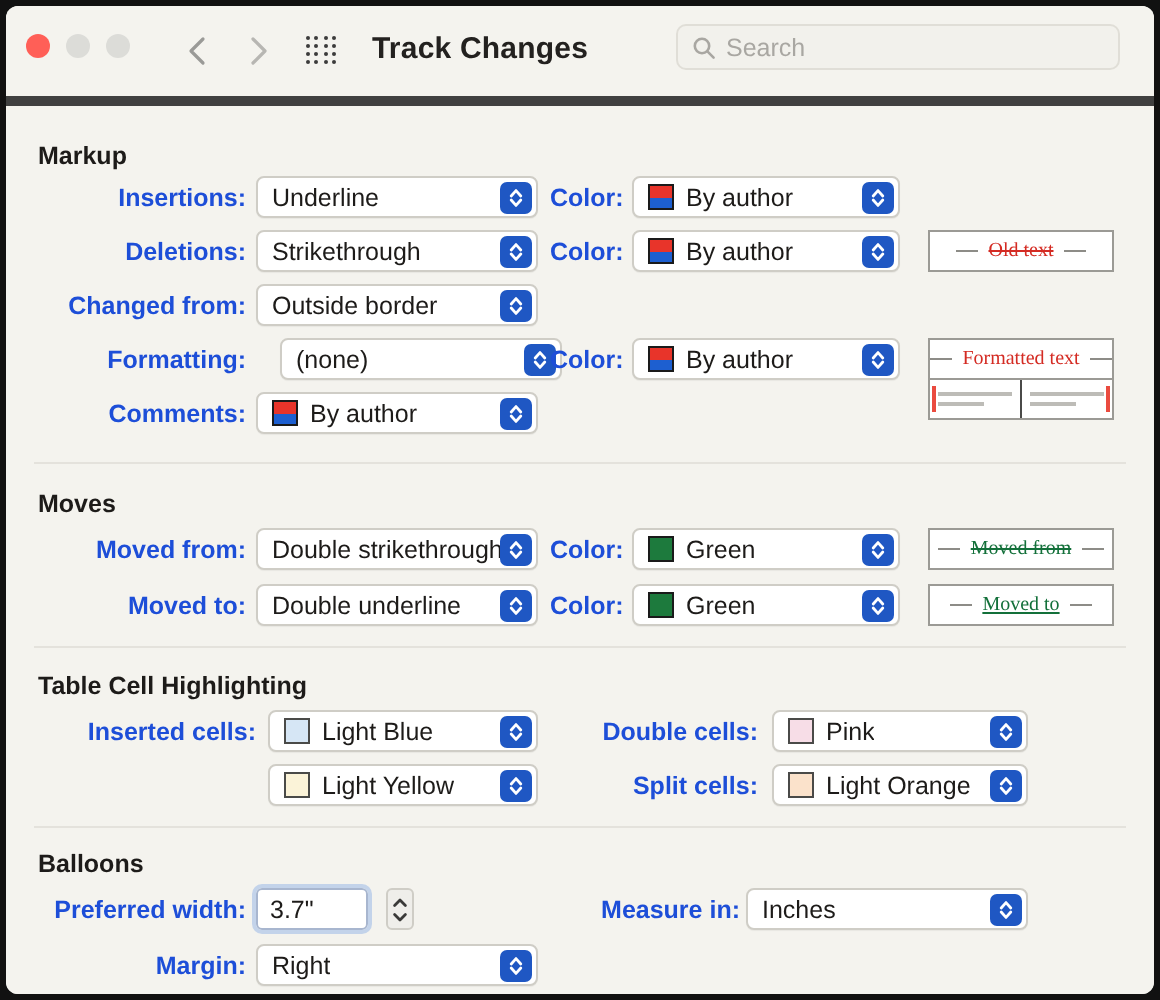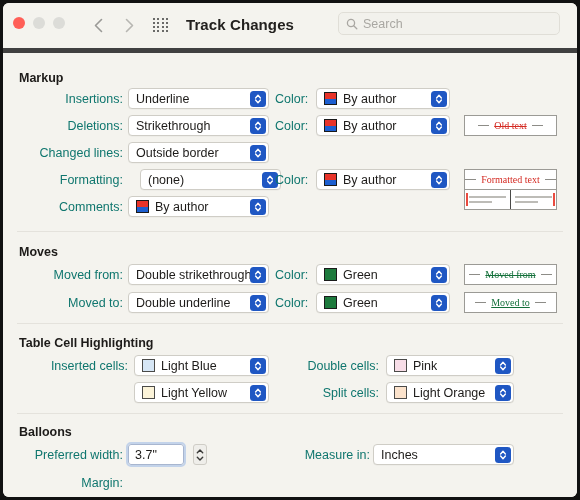--- a/index.html
+++ b/index.html
@@ -50,22 +50,23 @@
   .search svg{flex:0 0 auto;margin-right:5px;}
   .search .ph{font-size:12.5px;color:#a9a7a2;}
 
   
   .content{position:relative;height:448px;background:#f4f3ee;}
   .divider{position:absolute;left:14px;right:14px;height:1px;background:#e4e2dc;}
   .sechead{
     position:absolute;font-size:12.5px;font-weight:bold;color:#1d1b19;
   }
   .lbl{
-    position:absolute;font-size:12.5px;color:#0f766e;text-align:right;
+    position:absolute;font-size:12.5px;color:#1d4ed8;text-align:right;
     white-space:nowrap;
+    font-weight:bold;
   }
 
   
   .popup{
     position:absolute;height:21px;background:#fff;
     border:1px solid #cfcdc6;border-radius:4px;box-sizing:border-box;
     display:flex;align-items:center;padding-left:7px;
     box-shadow:0 .5px .5px rgba(0,0,0,.05);
   }
   .popup .txt{font-size:12.5px;color:#1d1b19;white-space:nowrap;overflow:hidden;}
@@ -236,21 +237,21 @@
             <polyline points="1.6,7 4,9.7 6.4,7" fill="none" stroke="#fff" stroke-width="1.4" stroke-linecap="round" stroke-linejoin="round"></polyline>
           </svg>
       </span>
     </div>
     <div class="preview" style="left:461px;top:62px;">
       <span class="dash"></span>
       <span class="ptxt del">Old text</span>
       <span class="dash"></span>
     </div>
 
-    <div class="lbl" style="left:20px;top:93px;width:100px;">Changed lines:</div>
+    <div class="lbl" style="left:20px;top:93px;width:100px;">Changed from:</div>
     <div class="popup" style="left:125px;top:89px;width:141px;">
       <span class="txt">Outside border</span>
       <span class="chev">
         <svg width="8" height="12" viewBox="0 0 8 12">
             <polyline points="1.6,5 4,2.3 6.4,5" fill="none" stroke="#fff" stroke-width="1.4" stroke-linecap="round" stroke-linejoin="round"></polyline>
             <polyline points="1.6,7 4,9.7 6.4,7" fill="none" stroke="#fff" stroke-width="1.4" stroke-linecap="round" stroke-linejoin="round"></polyline>
           </svg>
       </span>
     </div>
     <div class="prevlines" style="left:461px;top:136px;">
@@ -439,15 +440,24 @@
       <span class="txt">Inches</span>
       <span class="chev">
         <svg width="8" height="12" viewBox="0 0 8 12">
             <polyline points="1.6,5 4,2.3 6.4,5" fill="none" stroke="#fff" stroke-width="1.4" stroke-linecap="round" stroke-linejoin="round"></polyline>
             <polyline points="1.6,7 4,9.7 6.4,7" fill="none" stroke="#fff" stroke-width="1.4" stroke-linecap="round" stroke-linejoin="round"></polyline>
           </svg>
       </span>
     </div>
 
     <div class="lbl" style="left:20px;top:423px;width:100px;">Margin:</div>
+    <div class="popup" style="left:125px;top:419px;width:141px;">
+      <span class="txt">Right</span>
+      <span class="chev">
+        <svg width="8" height="12" viewBox="0 0 8 12">
+            <polyline points="1.6,5 4,2.3 6.4,5" fill="none" stroke="#fff" stroke-width="1.4" stroke-linecap="round" stroke-linejoin="round"></polyline>
+            <polyline points="1.6,7 4,9.7 6.4,7" fill="none" stroke="#fff" stroke-width="1.4" stroke-linecap="round" stroke-linejoin="round"></polyline>
+          </svg>
+      </span>
+    </div>
 
   </div>
 </div>
 
 </body></html>

